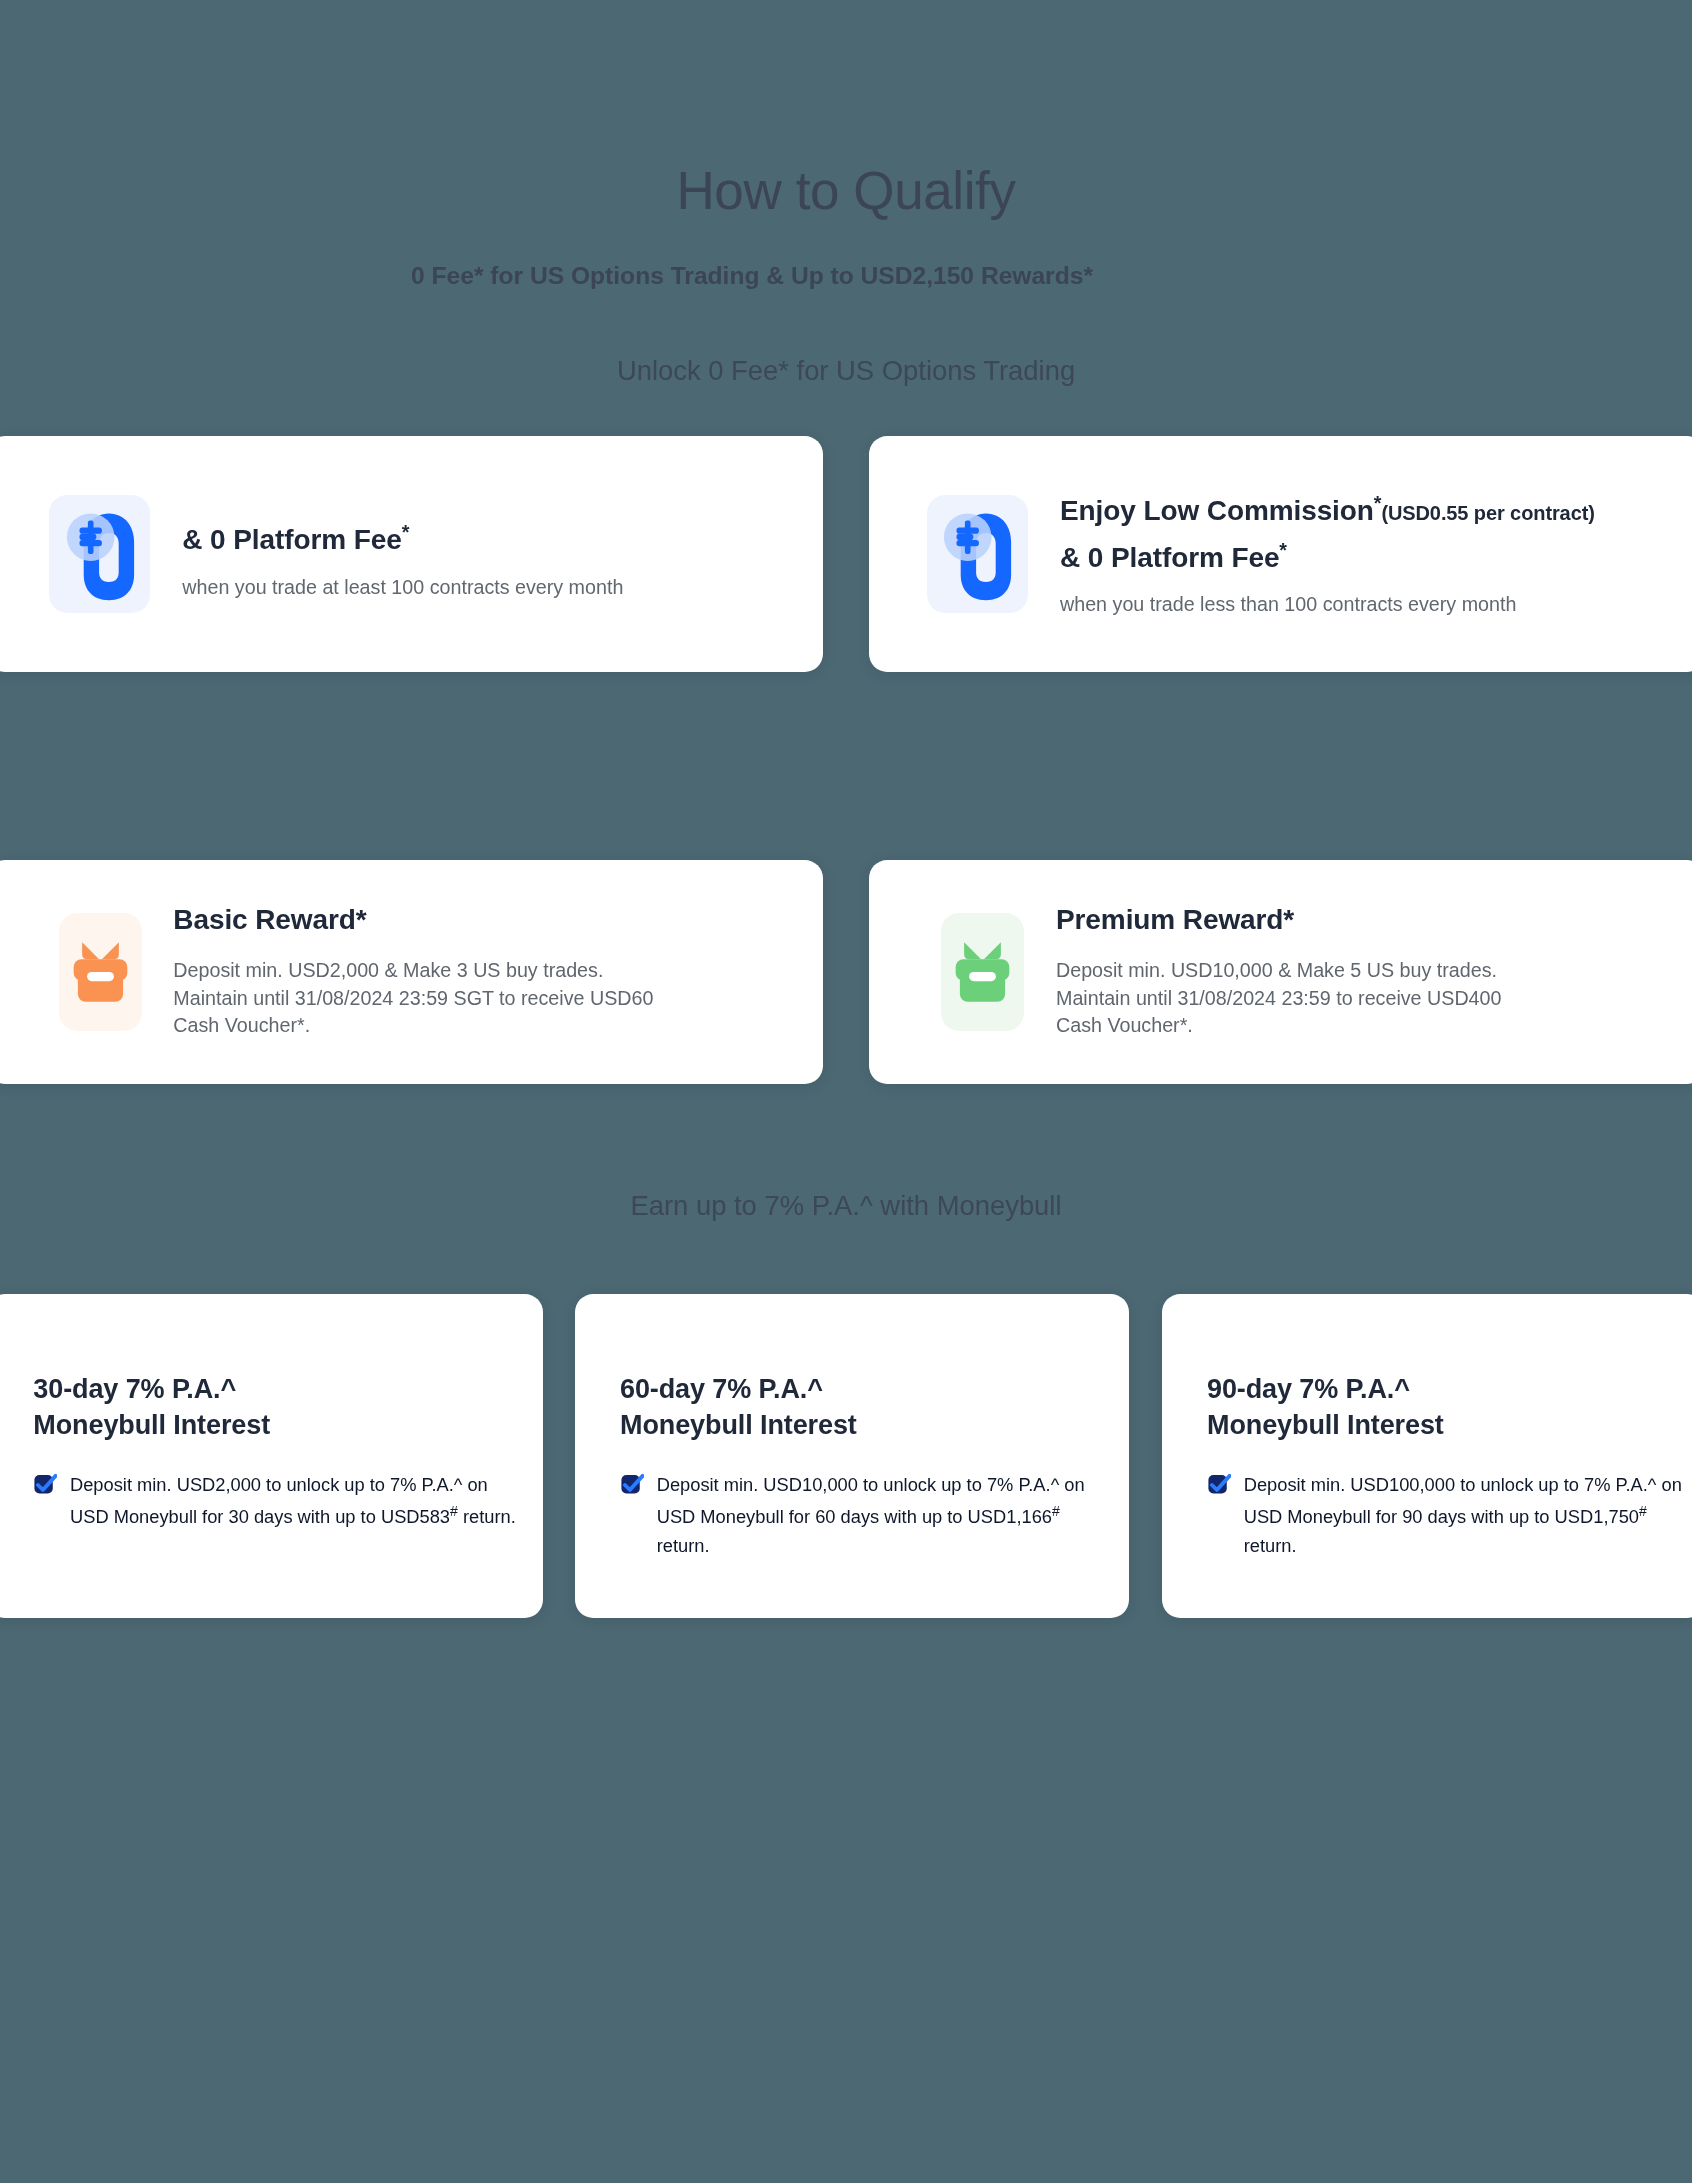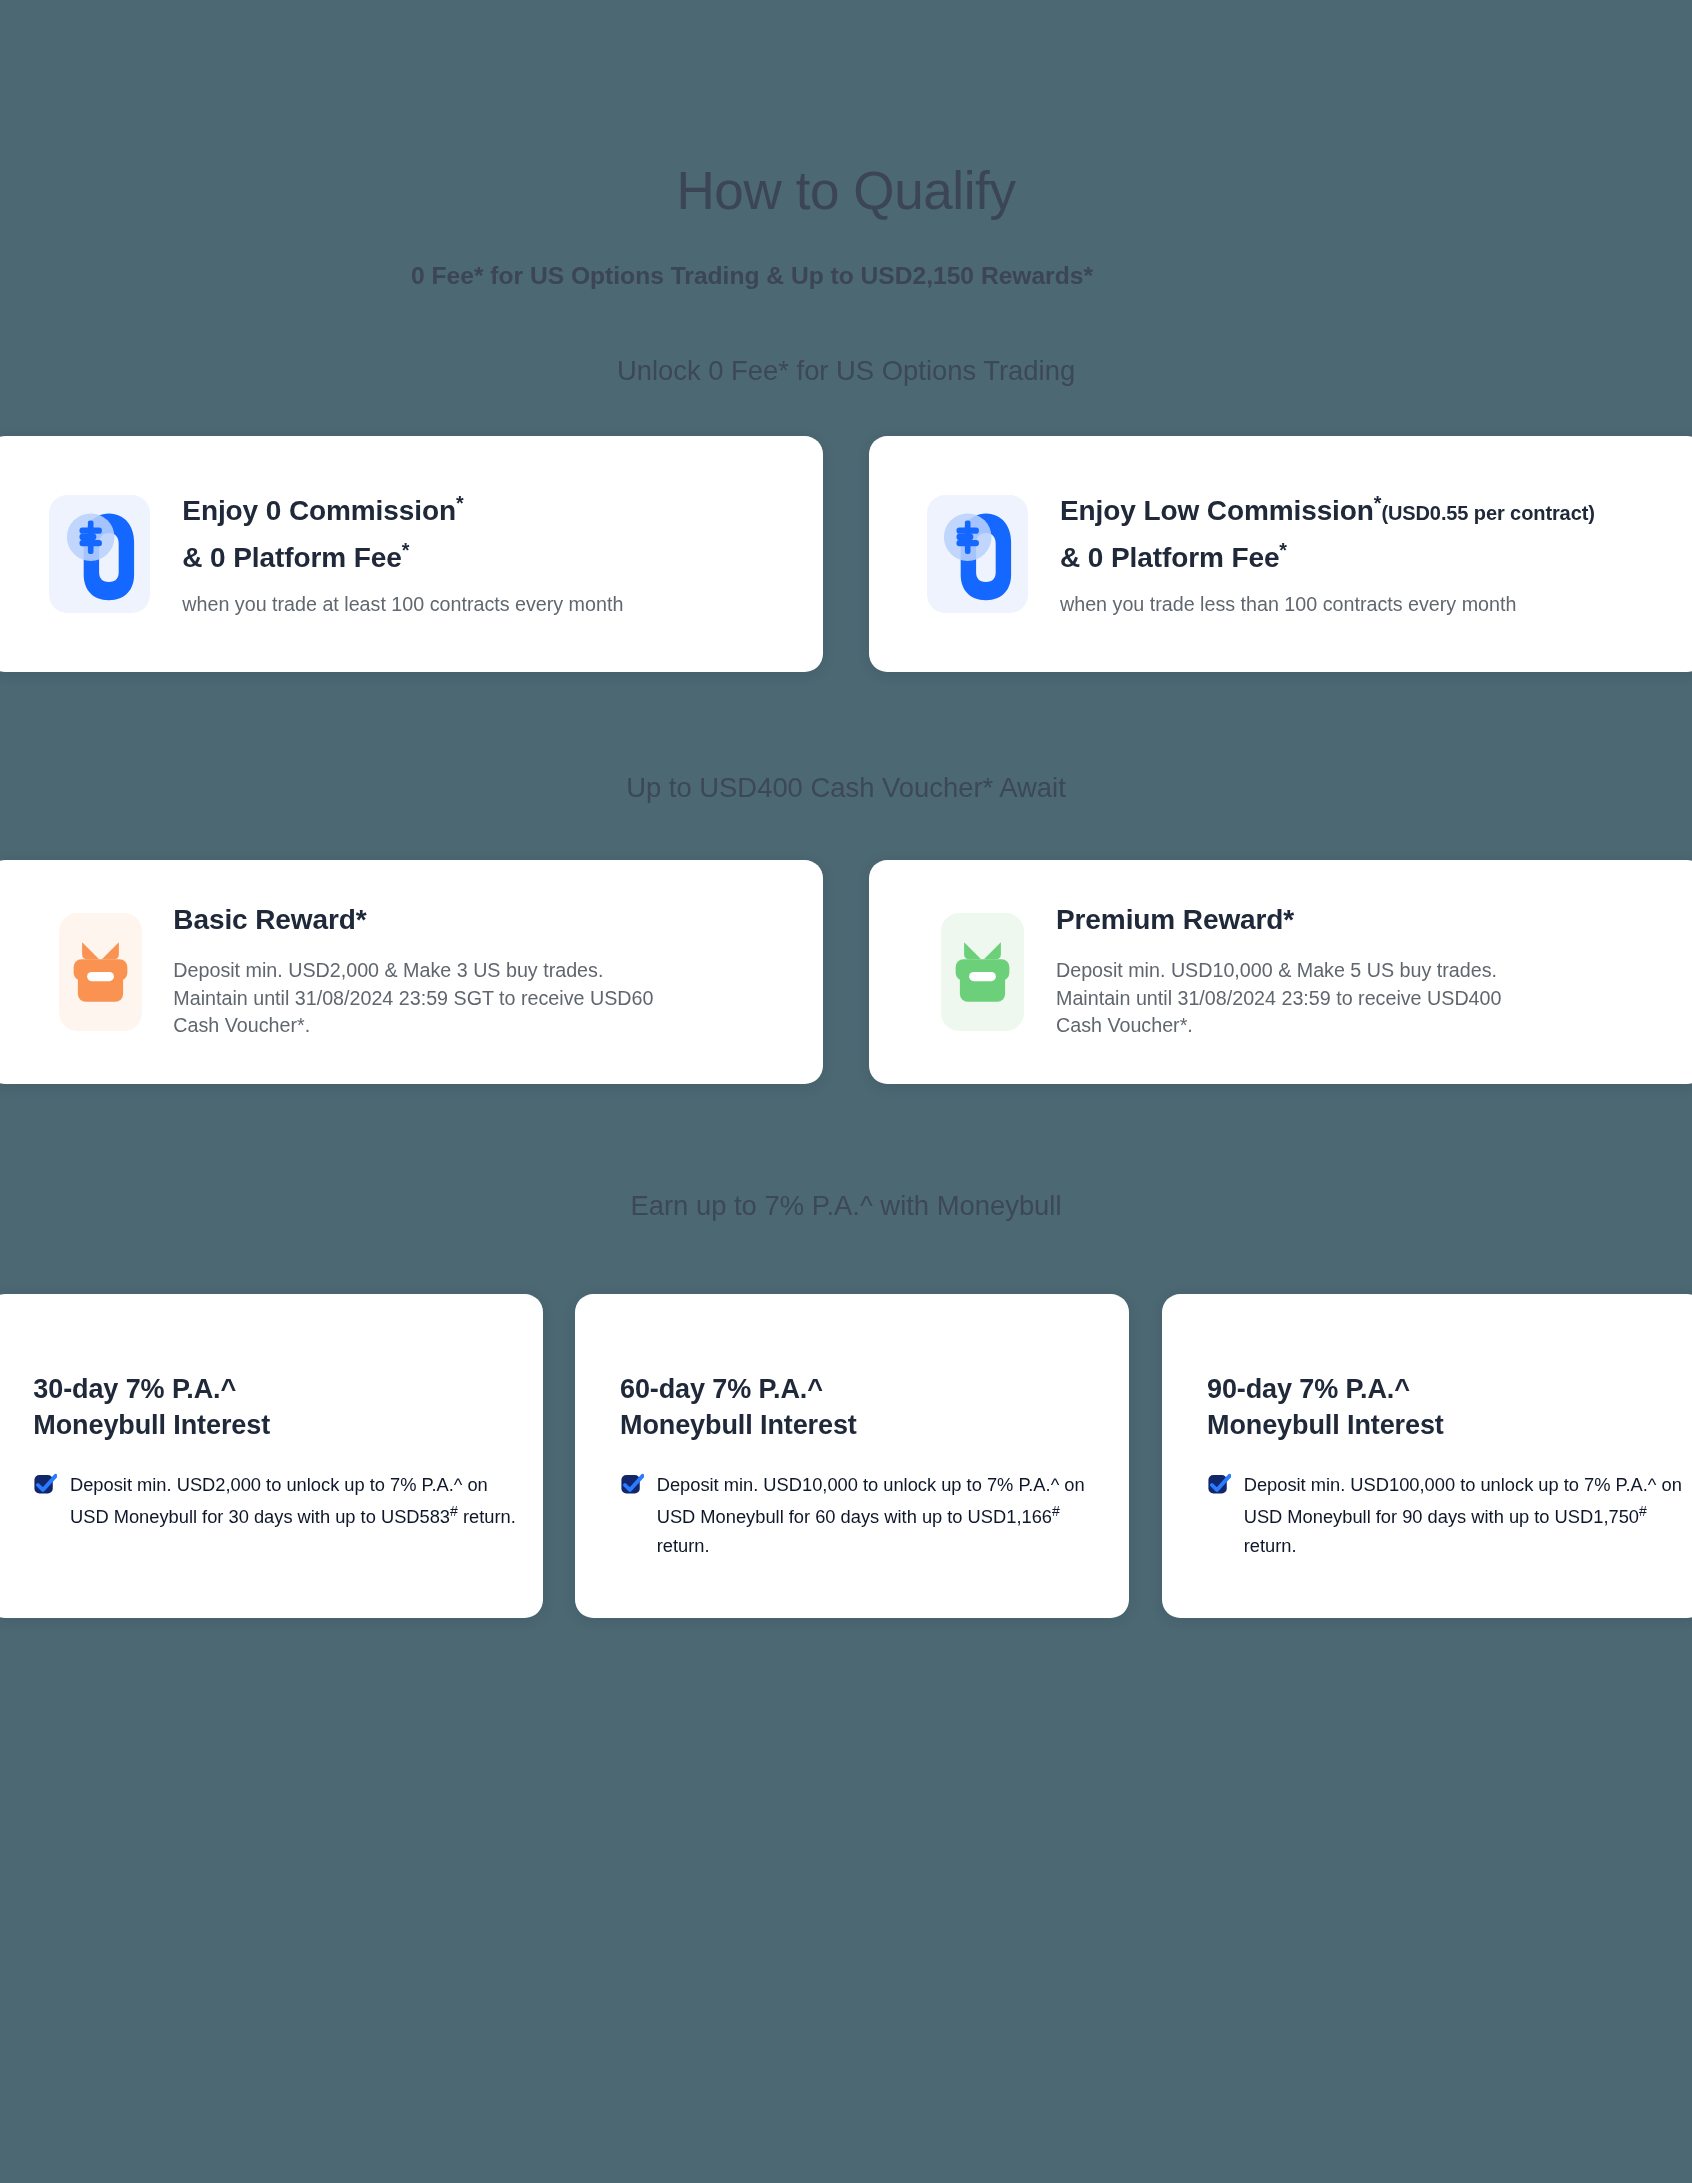--- a/index.html
+++ b/index.html
@@ -153,21 +153,20 @@
         <circle cx="42" cy="46" r="34" fill="#b9d2fd" opacity="0.88"></circle>
         <g fill="#1467ff">
           <rect x="38" y="22" width="8" height="48" rx="3"></rect>
           <rect x="26" y="32" width="32" height="9" rx="4"></rect>
           <rect x="26" y="50" width="32" height="9" rx="4"></rect>
           <rect x="26" y="41" width="24" height="9" rx="4"></rect>
         </g>
       </svg>
     </div>
     <div class="fee-text">
-      <div class="fee-line1"><span>Enjoy 0 Commission</span><span class="sup">*</span><span class="fee-note-inline"></span></div>
       <div class="fee-line2"><span>&amp; 0 Platform Fee</span><span class="sup">*</span></div>
       <div class="fee-sub">when you trade at least 100 contracts every month</div>
     </div>
   </div>
 
   <div id="fee-card-right" class="card fee-card">
     <div class="fee-icon-tile">
       <svg class="icon-zero" width="79" height="98" viewBox="0 0 112 140">
         <path d="M68 12 C92 12 104 32 104 52 L104 100 C104 120 92 136 68 136 C44 136 32 120 32 100 L32 52 C32 32 44 12 68 12 Z M68 40 C58 40 54 47 54 55 L54 96 C54 104 58 110 68 110 C78 110 82 104 82 96 L82 55 C82 47 78 40 68 40 Z" fill="#1467ff"></path>
         <circle cx="42" cy="46" r="34" fill="#b9d2fd" opacity="0.88"></circle>
@@ -179,21 +178,20 @@
         </g>
       </svg>
     </div>
     <div class="fee-text">
       <div class="fee-line1"><span>Enjoy Low Commission</span><span class="sup">*</span><span class="fee-note-inline">(USD0.55 per contract)</span></div>
       <div class="fee-line2"><span>&amp; 0 Platform Fee</span><span class="sup">*</span></div>
       <div class="fee-sub">when you trade less than 100 contracts every month</div>
     </div>
   </div>
 
-  <h2 id="heading-voucher" class="section-heading">Up to USD400 Cash Voucher* Await</h2>
 
   <div id="reward-card-basic" class="card reward-card">
     <div class="reward-icon-tile">
       <svg class="gift-svg" width="65" height="68" viewBox="0 0 92 96">
         <path d="M20 6 L44 30 L26 30 C22 30 20 27 20 23 Z" fill="#fa9352"></path>
         <path d="M72 6 L48 30 L66 30 C70 30 72 27 72 23 Z" fill="#fa9352"></path>
         <rect x="8" y="30" width="76" height="30" rx="11" fill="#fa9352"></rect>
         <rect x="14" y="44" width="64" height="46" rx="11" fill="#fa9352"></rect>
         <rect x="27" y="48" width="38" height="13" rx="6.5" fill="#ffffff"></rect>
       </svg>

